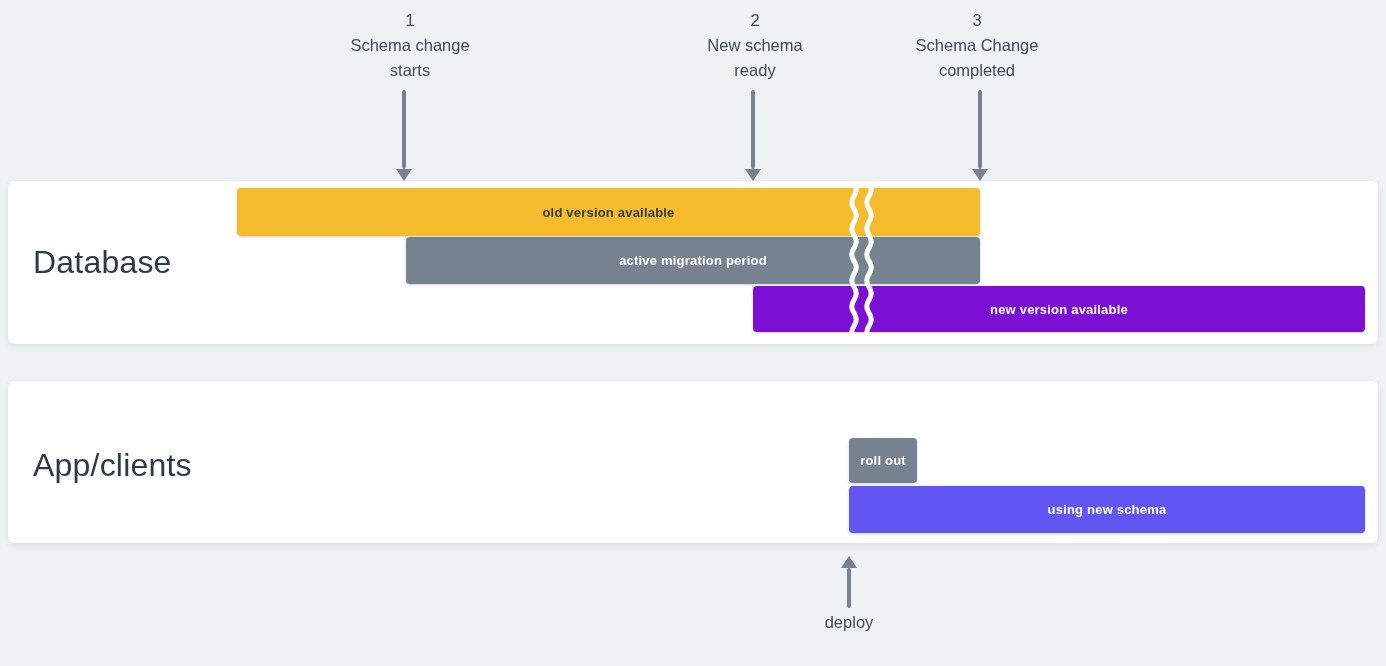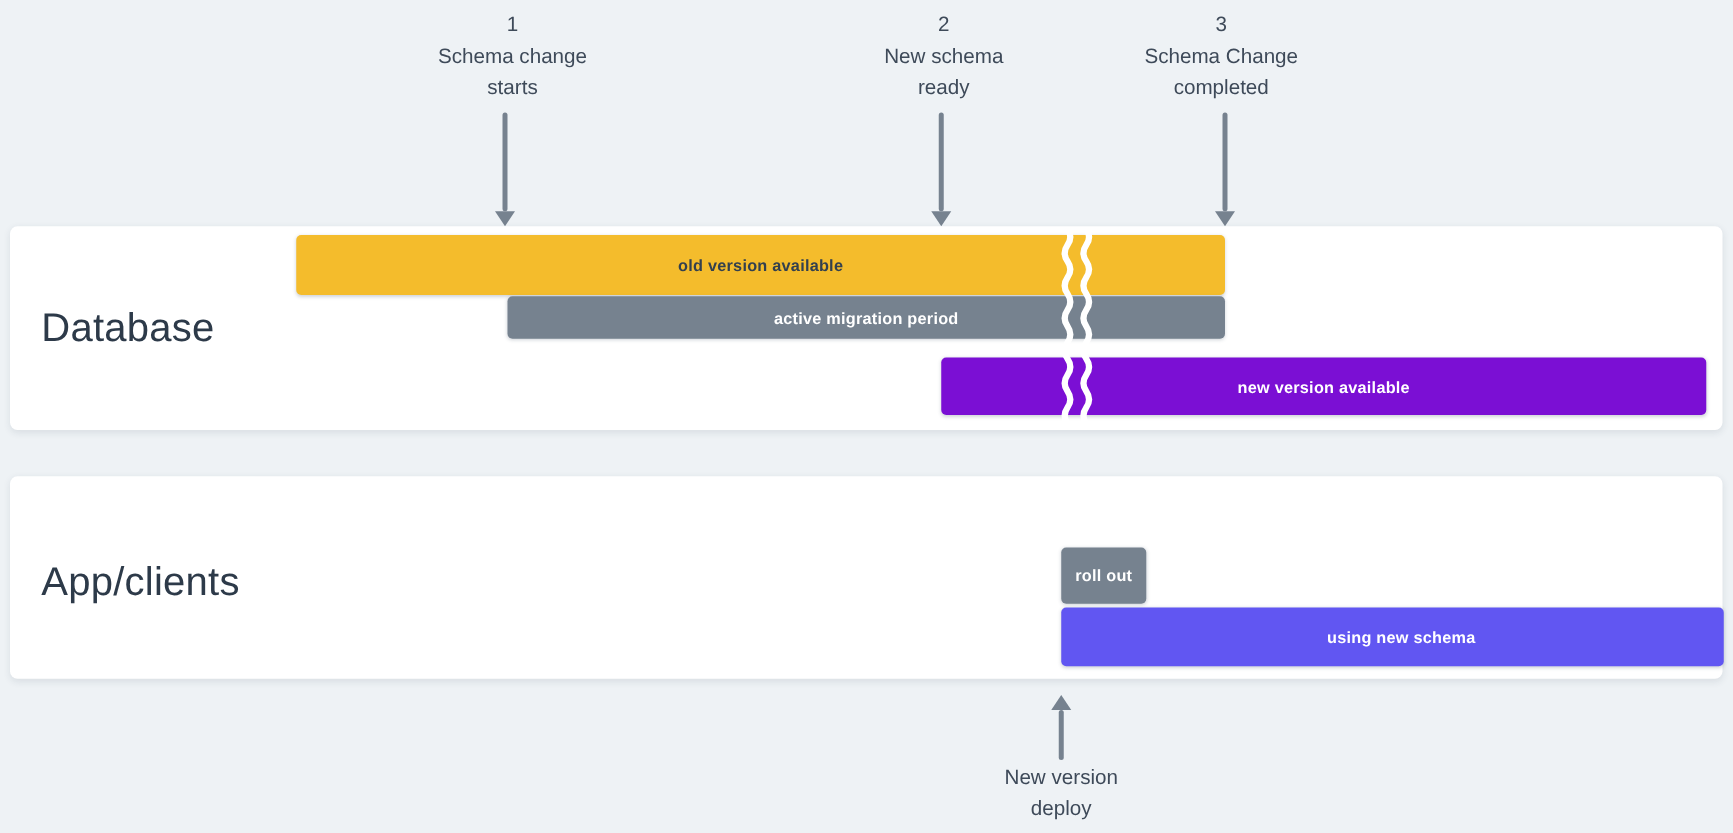--- a/index.html
+++ b/index.html
@@ -73,25 +73,25 @@
     border-radius: 4px;
     display: flex;
     align-items: center;
     justify-content: center;
     font-size: 13px;
     font-weight: 700;
     letter-spacing: 0.2px;
     box-shadow: 0 1px 3px rgba(40, 60, 80, 0.22);
   }
   .bar-old-version  { left: 237px; top: 188px; width: 743px; height: 48px; }
-  .bar-migration    { left: 406px; top: 237px; width: 574px; height: 34px; }
+  .bar-migration    { left: 406px; top: 237px; width: 574px; height: 47px; }
   .bar-new-version  { left: 753px; top: 286px; width: 612px; height: 46px; }
   .bar-old-schema   { left: 237px; top: 388px; width: 696px; height: 46px; }
   .bar-roll-out     { left: 849px; top: 438px; width:  68px; height: 45px; }
-  .bar-new-schema   { left: 849px; top: 486px; width: 516px; height: 47px; padding-left: 14px; }
+  .bar-new-schema   { left: 849px; top: 486px; width: 516px; height: 47px; }
 
   .squiggle {
     position: absolute;
     left: 841px;
     top: 183px;
     z-index: 5;
   }
 </style>
 </head>
 <body>
@@ -146,17 +146,16 @@
   <div class="bar bar-roll-out" style="background-color: rgb(118, 130, 143); color: rgb(255, 255, 255);">
     <span>roll out</span>
   </div>
   <div class="bar bar-new-schema" style="background-color: rgb(97, 86, 242); color: rgb(255, 255, 255);">
     <span>using new schema</span>
   </div>
 
   <div class="arrow-head-up" style="left: 841px; top: 556px; border-bottom-color: rgb(118, 130, 143);"></div>
   <div class="arrow-stem" style="left: 847px; top: 568px; height: 40px; background-color: rgb(118, 130, 143);"></div>
   <div class="marker-text" style="left:739px; top:610px;">
-    <div>New version</div>
     <div>deploy</div>
   </div>
 
 </div>
 
 </body></html>

